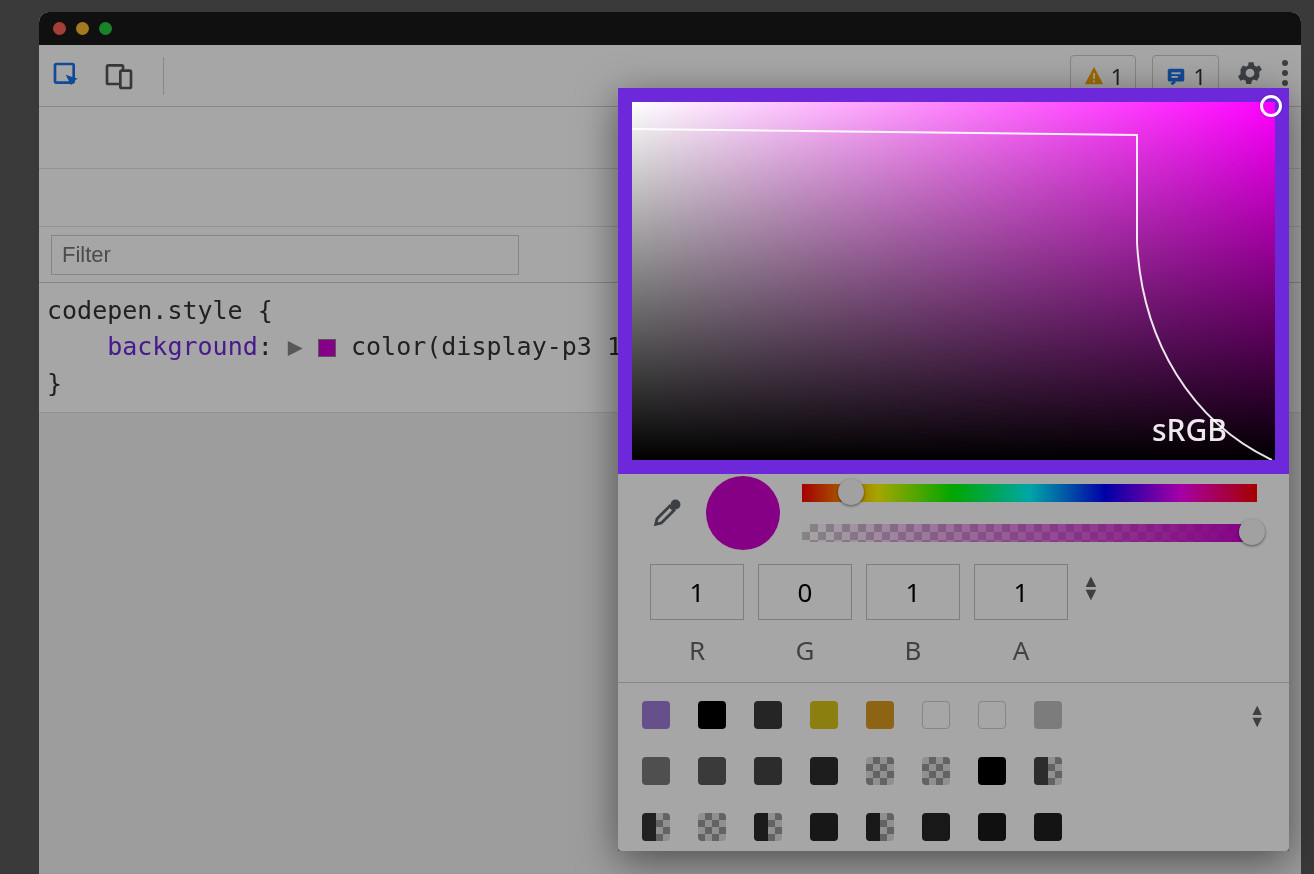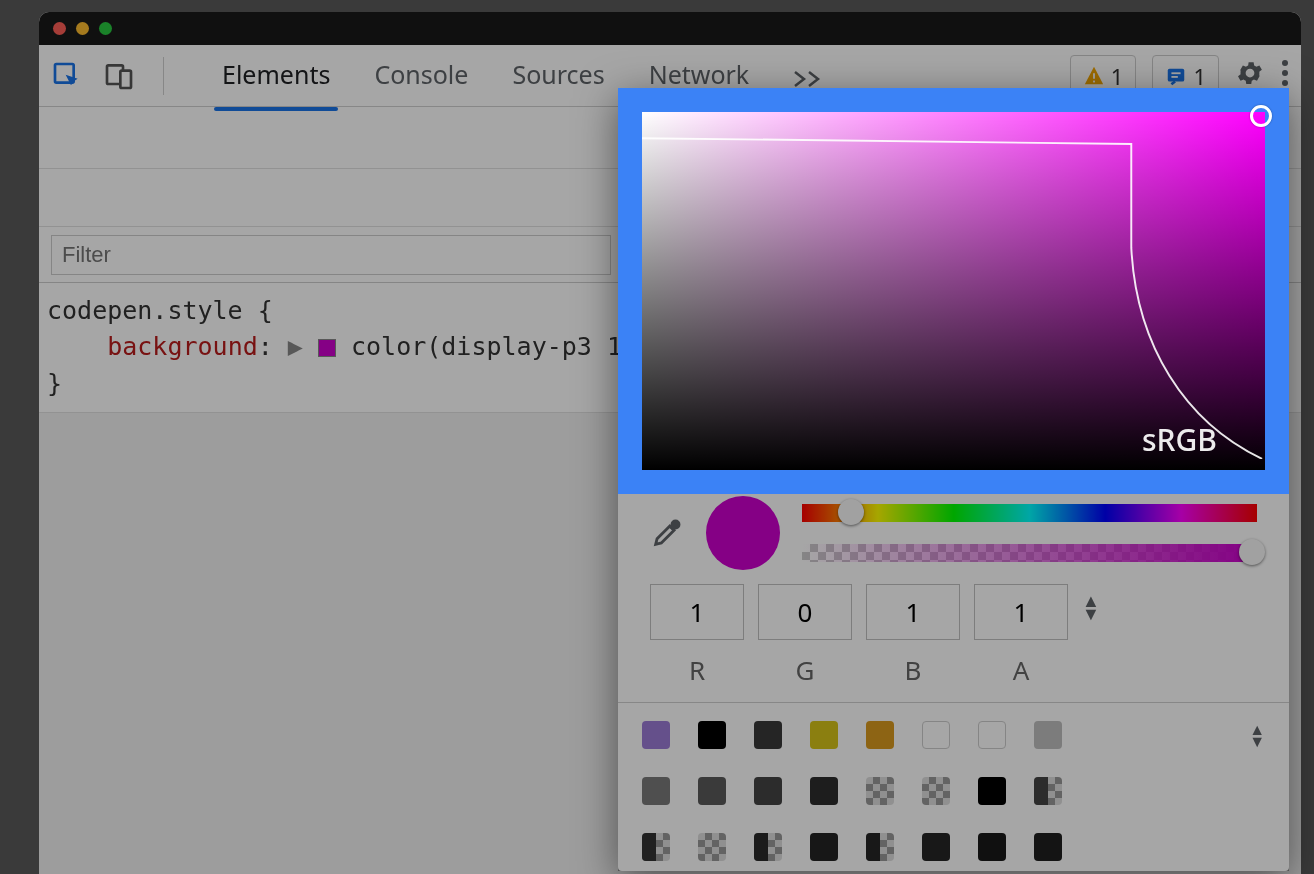--- a/index.html
+++ b/index.html
@@ -98,33 +98,33 @@
       display: flex;
       align-items: center;
       padding: 0 12px;
       background: #fff;
     }
     .filter-input {
       border: 1px solid #ccc;
       padding: 6px 10px;
       font-size: 22px;
       color: #888;
-      width: 560px;
+      width: 468px;
       background: #fff;
     }
     .css-rule {
       font-family: ui-monospace, Menlo, monospace;
       font-size: 25px;
       color: #333;
       padding: 10px 8px;
       border-bottom: 1px solid #e0e0e0;
       line-height: 1.45;
       white-space: pre;
     }
-    .css-prop { color: #b91c1c; margin-top: 44px; }
+    .css-prop { color: #6d28d9; margin-top: 44px; }
     .css-tri { color: #888; }
     .swatch {
       display: inline-block;
       width: 18px; height: 18px;
       background: #cc00cc;
       border: 1px solid #888;
       vertical-align: -2px;
     }
     .overlay-dim {
       position: absolute;
@@ -137,22 +137,22 @@
       position: absolute;
       left: 618px;
       top: 88px;
       width: 671px;
       background: #fff;
       border-radius: 4px;
       box-shadow: 0 10px 40px rgba(0,0,0,0.5);
       z-index: 10;
     }
     .spectrum-wrap {
-      padding: 24px;
-      background: #3b82f6;
+      padding: 14px;
+      background: #6d28d9;
     }
     .spectrum {
       width: 100%;
       height: 358px;
       position: relative;
       background: linear-gradient(to right, #fff 0%, #ff00ff 100%);
     }
     .spectrum::after {
       content: '';
       position: absolute; inset: 0;
@@ -300,31 +300,20 @@
             <path d="M11 11 l9 3 -3 2 -2 3 z" fill="currentColor" stroke="none"></path>
           </svg>
       </div>
       <div class="icon-btn">
         <svg width="32" height="32" viewBox="0 0 24 24" fill="none" stroke="currentColor" stroke-width="2">
             <rect x="3" y="4" width="12" height="14" rx="1"></rect>
             <rect x="13" y="8" width="8" height="13" rx="1" fill="#fff"></rect>
           </svg>
       </div>
       <div class="vdivider"></div>
-      <div class="tabs">
-        <div class="tab active">Elements</div>
-        <div class="tab">Console</div>
-        <div class="tab">Sources</div>
-        <div class="tab">Network</div>
-        <div class="tab" style="padding-top:18px">
-          <svg width="30" height="18" viewBox="0 0 30 18">
-              <path d="M2 2 l9 7 -9 7 M16 2 l9 7 -9 7" fill="none" stroke="#5f6368" stroke-width="2.5"></path>
-            </svg>
-        </div>
-      </div>
     </div>
     <div class="toolbar-right">
       <div class="badge">
         <svg viewBox="0 0 24 24" fill="#f2a600">
             <path d="M12 2 L22 21 H2 Z"></path>
             <rect x="11" y="9" width="2" height="6" fill="#fff"></rect>
             <rect x="11" y="17" width="2" height="2" fill="#fff"></rect>
           </svg>
         <span>1</span>
       </div>

